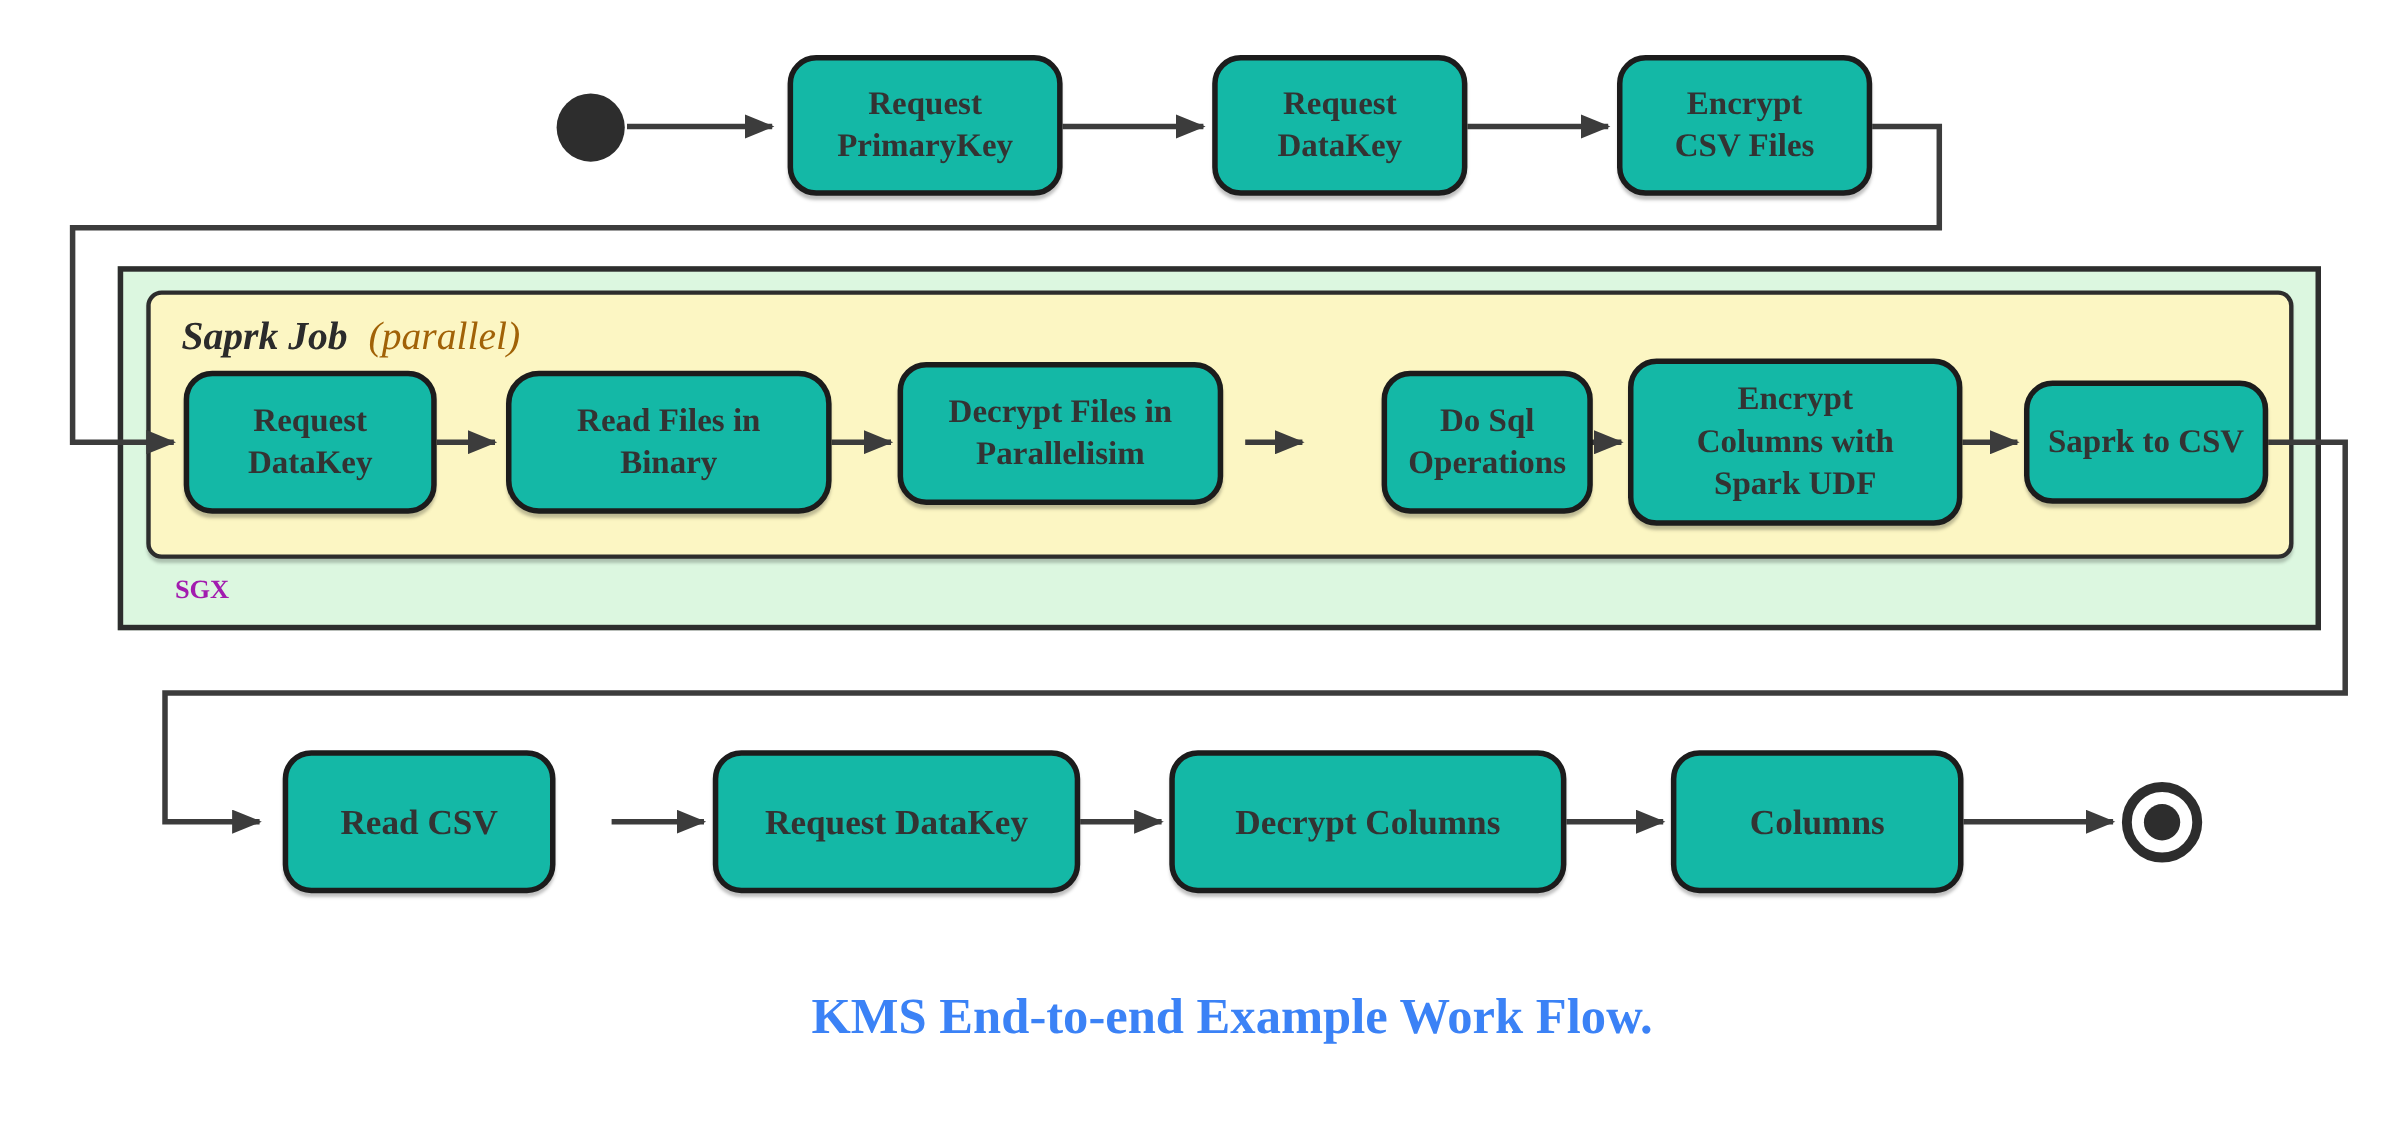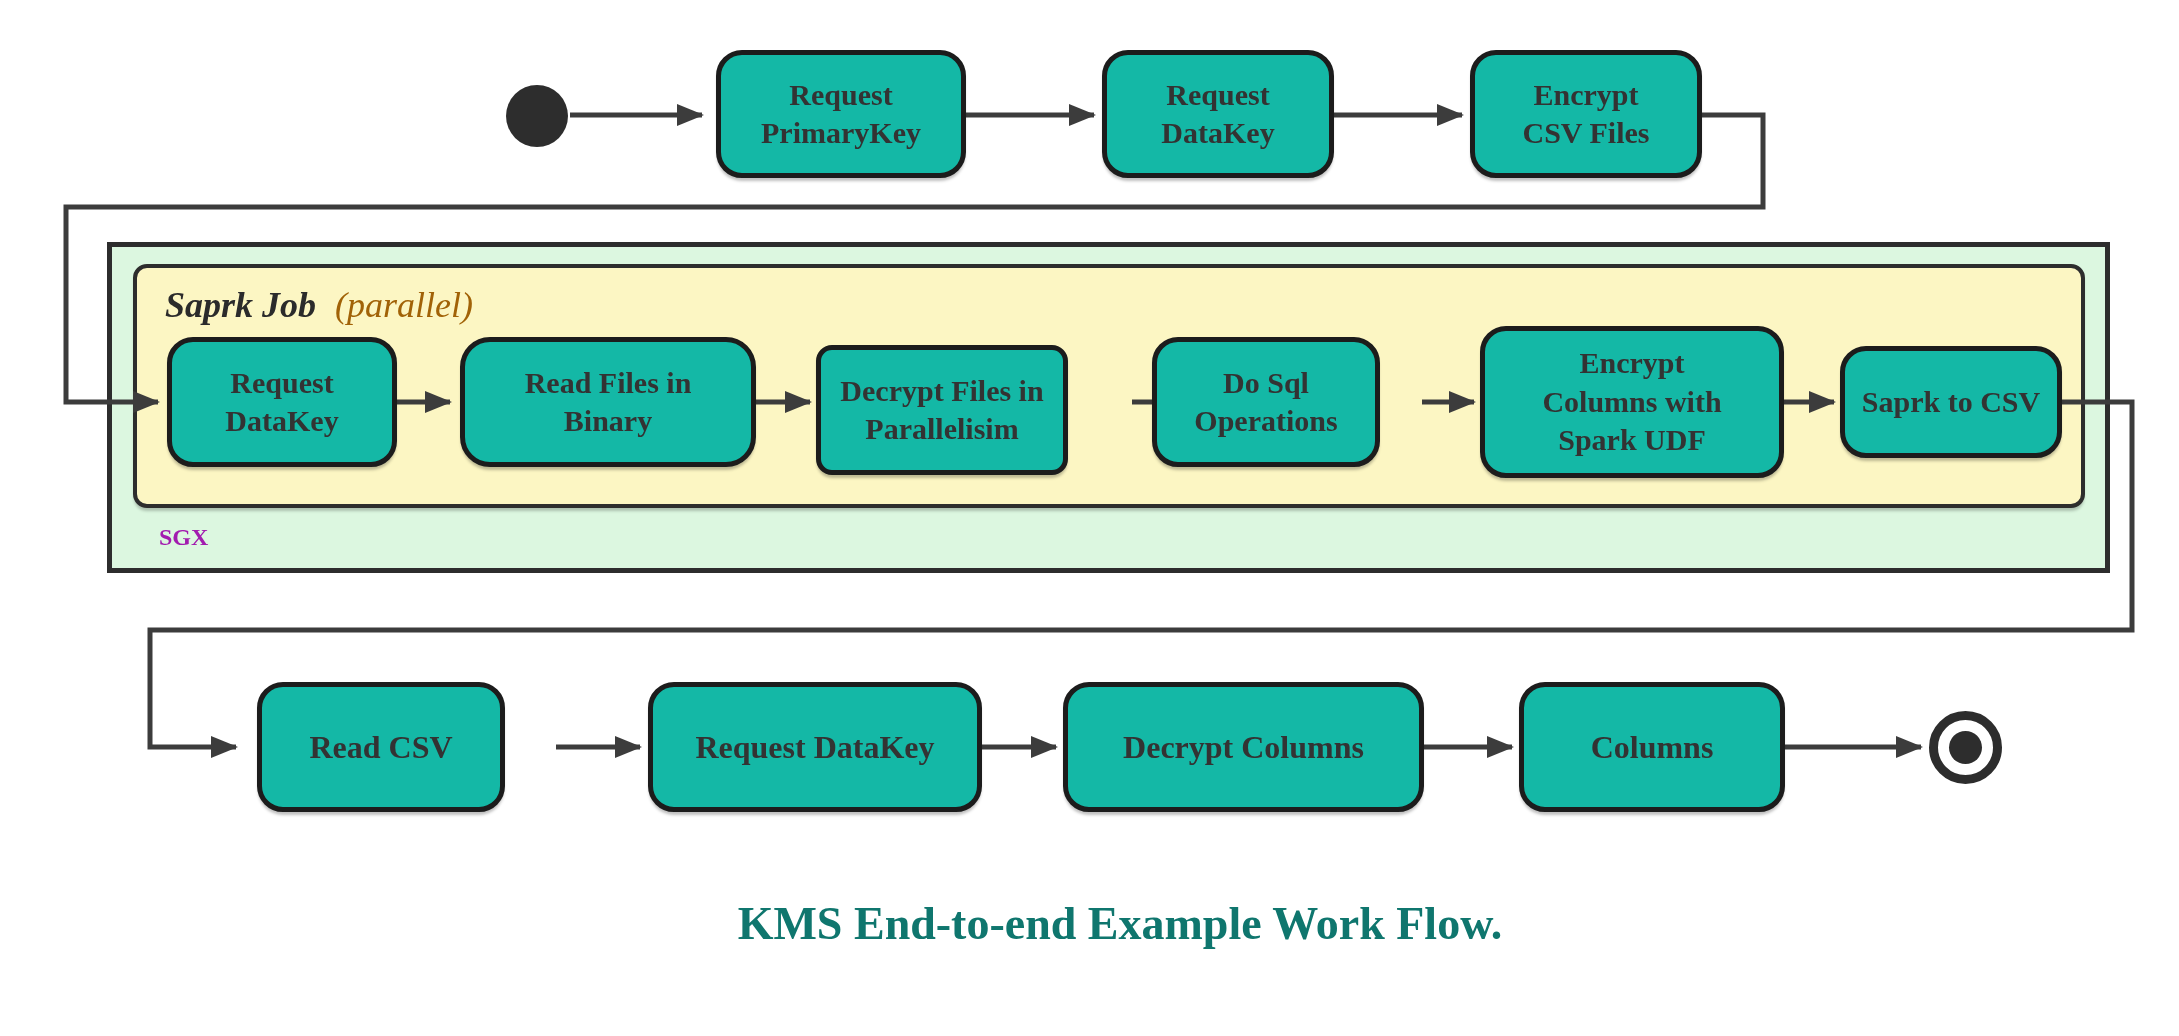--- a/index.html
+++ b/index.html
@@ -34,21 +34,21 @@
   .spark-header{
     position:absolute;z-index:3;left:165px;top:284px;font-size:36px;white-space:nowrap;
   }
   .spark-header .t{font-weight:700;color:#2b2b2b;font-style:italic;}
   .spark-header .a{font-style:italic;font-weight:400;margin-left:10px;color:#a16207;}
   .sgx-label{
     position:absolute;z-index:3;left:159px;top:524px;font-size:24px;font-weight:700;color:#a21caf;
   }
   .caption{
     position:absolute;z-index:3;left:520px;top:897px;width:1200px;text-align:center;
-    font-size:46px;font-weight:700;color:#0f766e;
+    font-size:46px;font-weight:700;color:#3b82f6;
   }
 </style>
 </head>
 <body>
 
 <div class="stage">
 
   <div class="container sgx-box" style="left:107px;top:242px;width:2003px;height:331px;"></div>
   <div class="container spark-box" style="left:133px;top:264px;width:1952px;height:244px;"></div>
 
@@ -99,25 +99,25 @@
   <div class="sgx-label">SGX</div>
 
   <div class="node" style="left:167px;top:337px;width:230px;height:130px;">
     <span class="nl fs30">Request
 DataKey</span>
   </div>
   <div class="node" style="left:460px;top:337px;width:296px;height:130px;border-radius:30px;">
     <span class="nl fs30">Read Files in
 Binary</span>
   </div>
-  <div class="node" style="left:816px;top:345px;width:252px;height:130px;border-radius:16px;">
+  <div class="node" style="left:816px;top:329px;width:296px;height:130px;">
     <span class="nl fs30">Decrypt Files in
 Parallelisim</span>
   </div>
-  <div class="node" style="left:1152px;top:337px;width:228px;height:130px;">
+  <div class="node" style="left:1256px;top:337px;width:192px;height:130px;">
     <span class="nl fs30">Do Sql
 Operations</span>
   </div>
   <div class="node" style="left:1480px;top:326px;width:304px;height:152px;">
     <span class="nl fs30">Encrypt
 Columns with
 Spark UDF</span>
   </div>
   <div class="node" style="left:1840px;top:346px;width:222px;height:112px;">
     <span class="nl fs30">Saprk to CSV</span>

